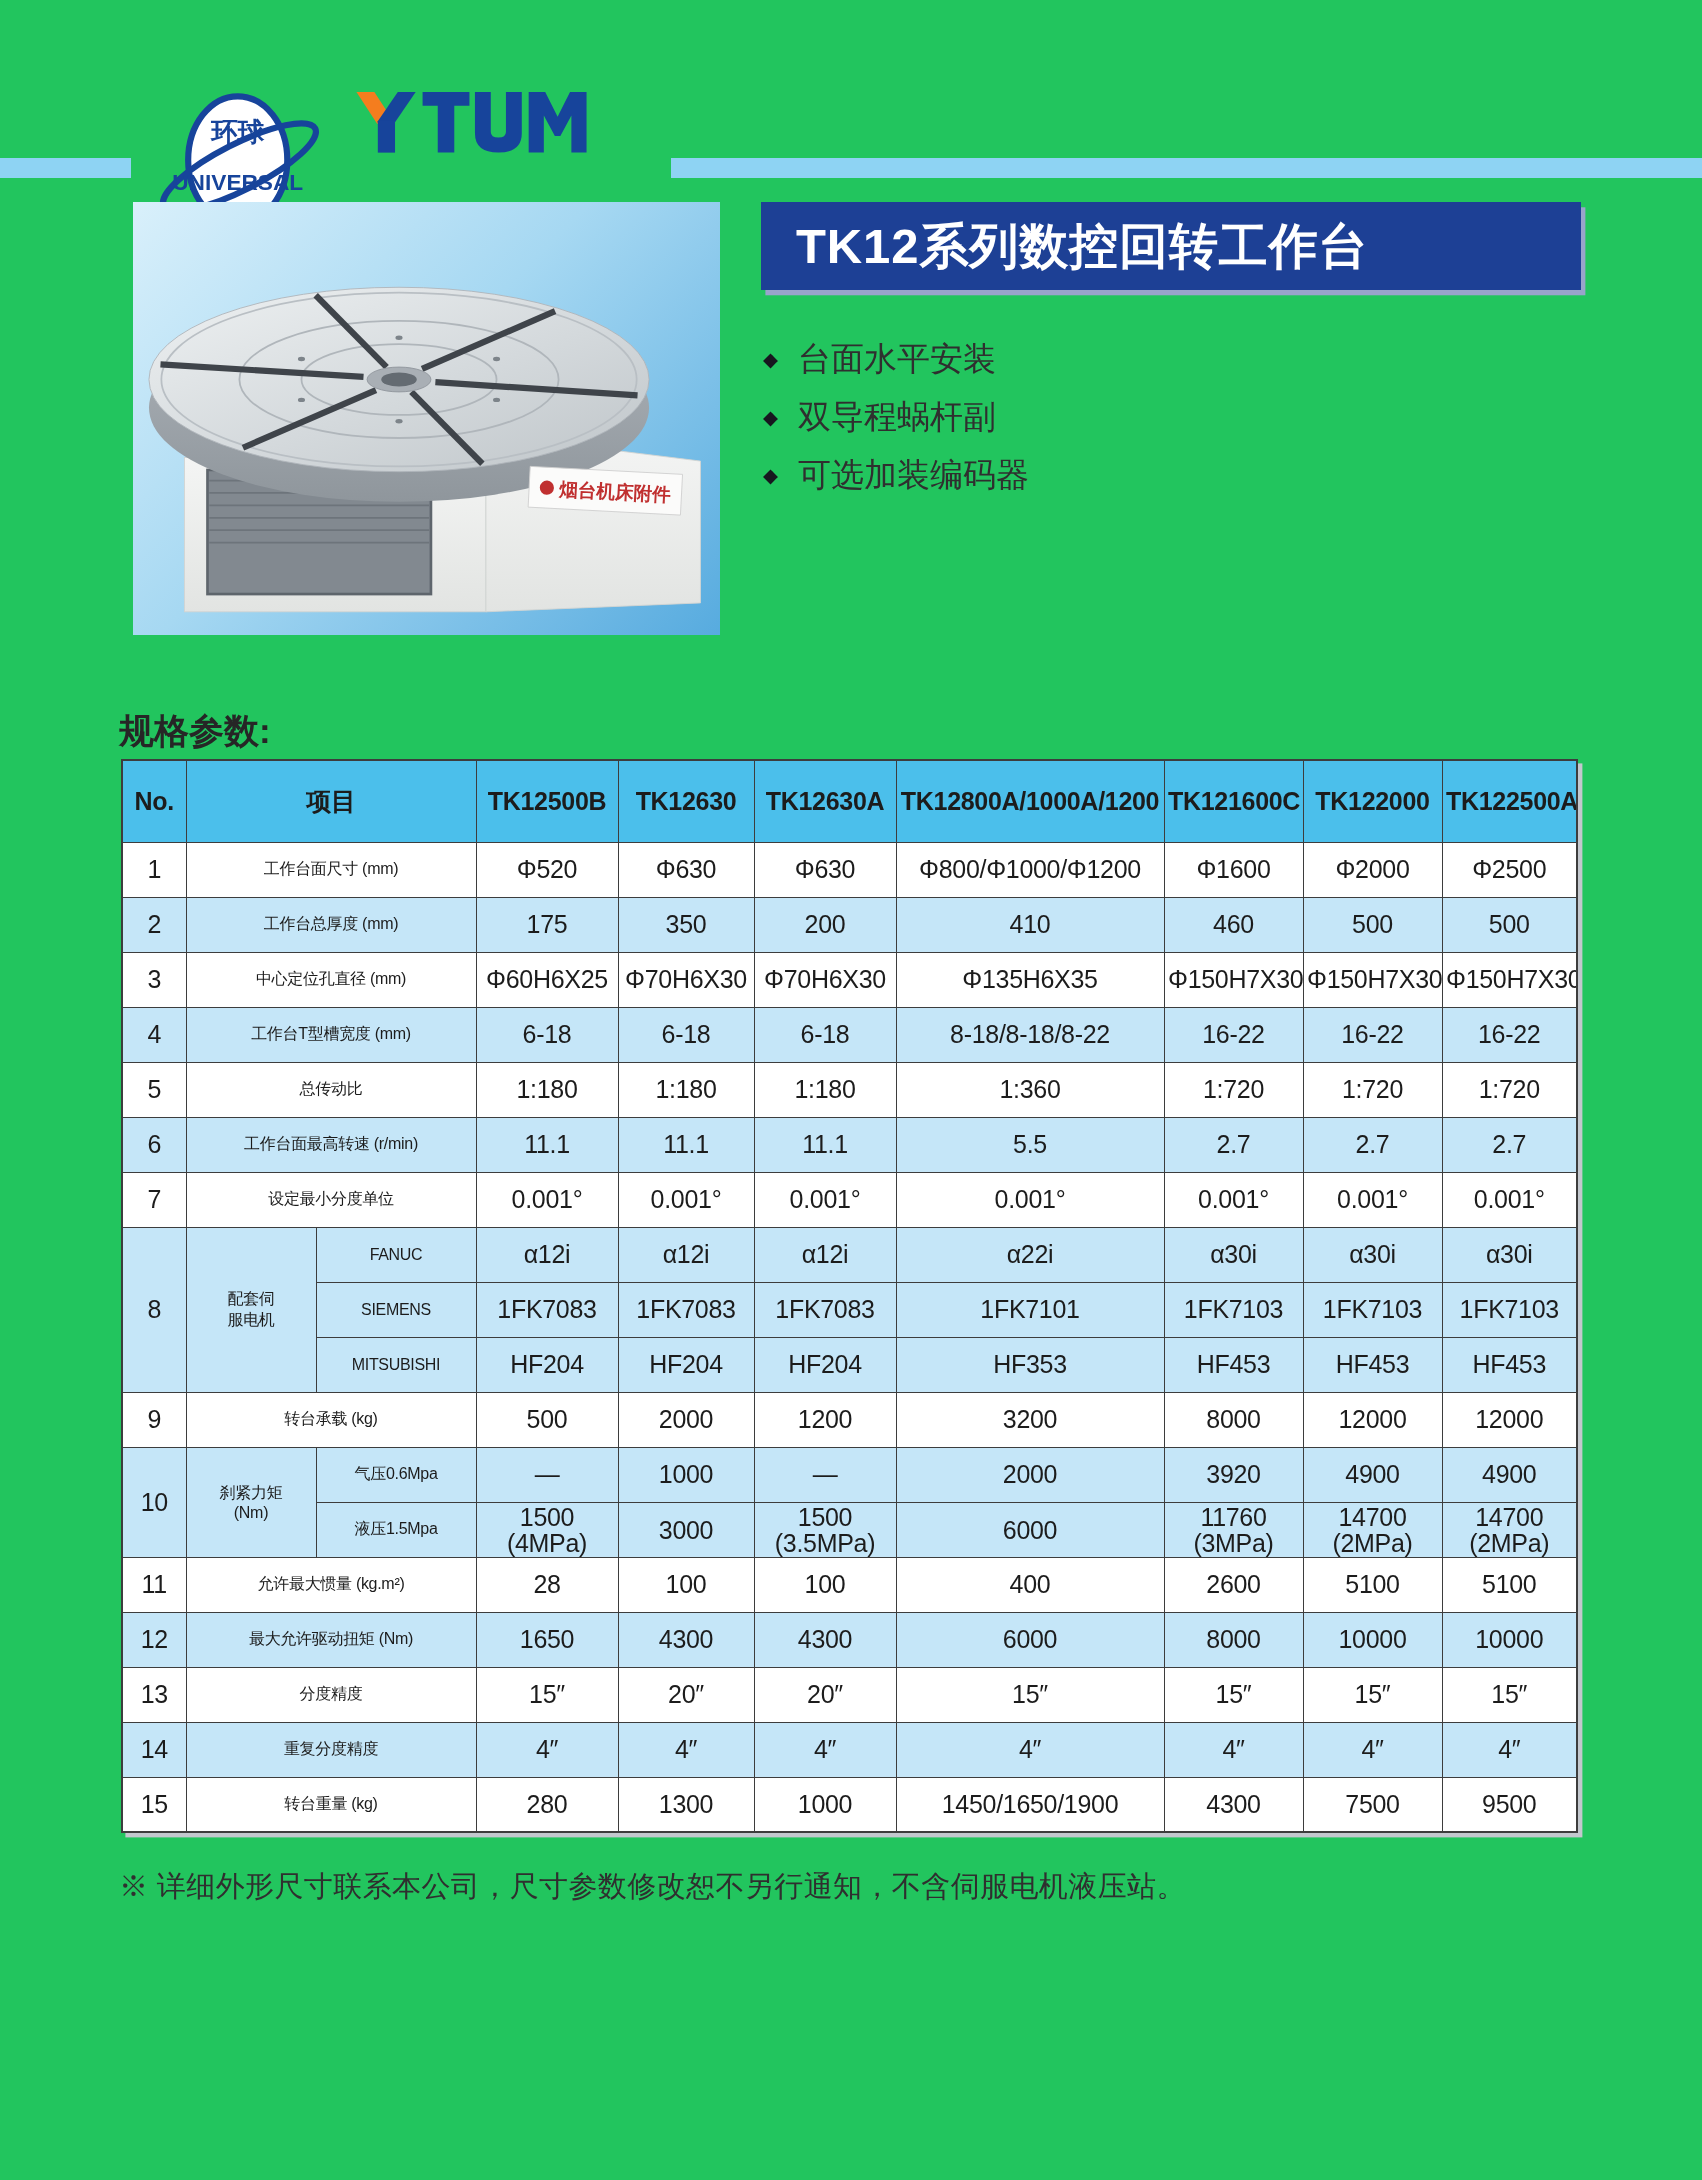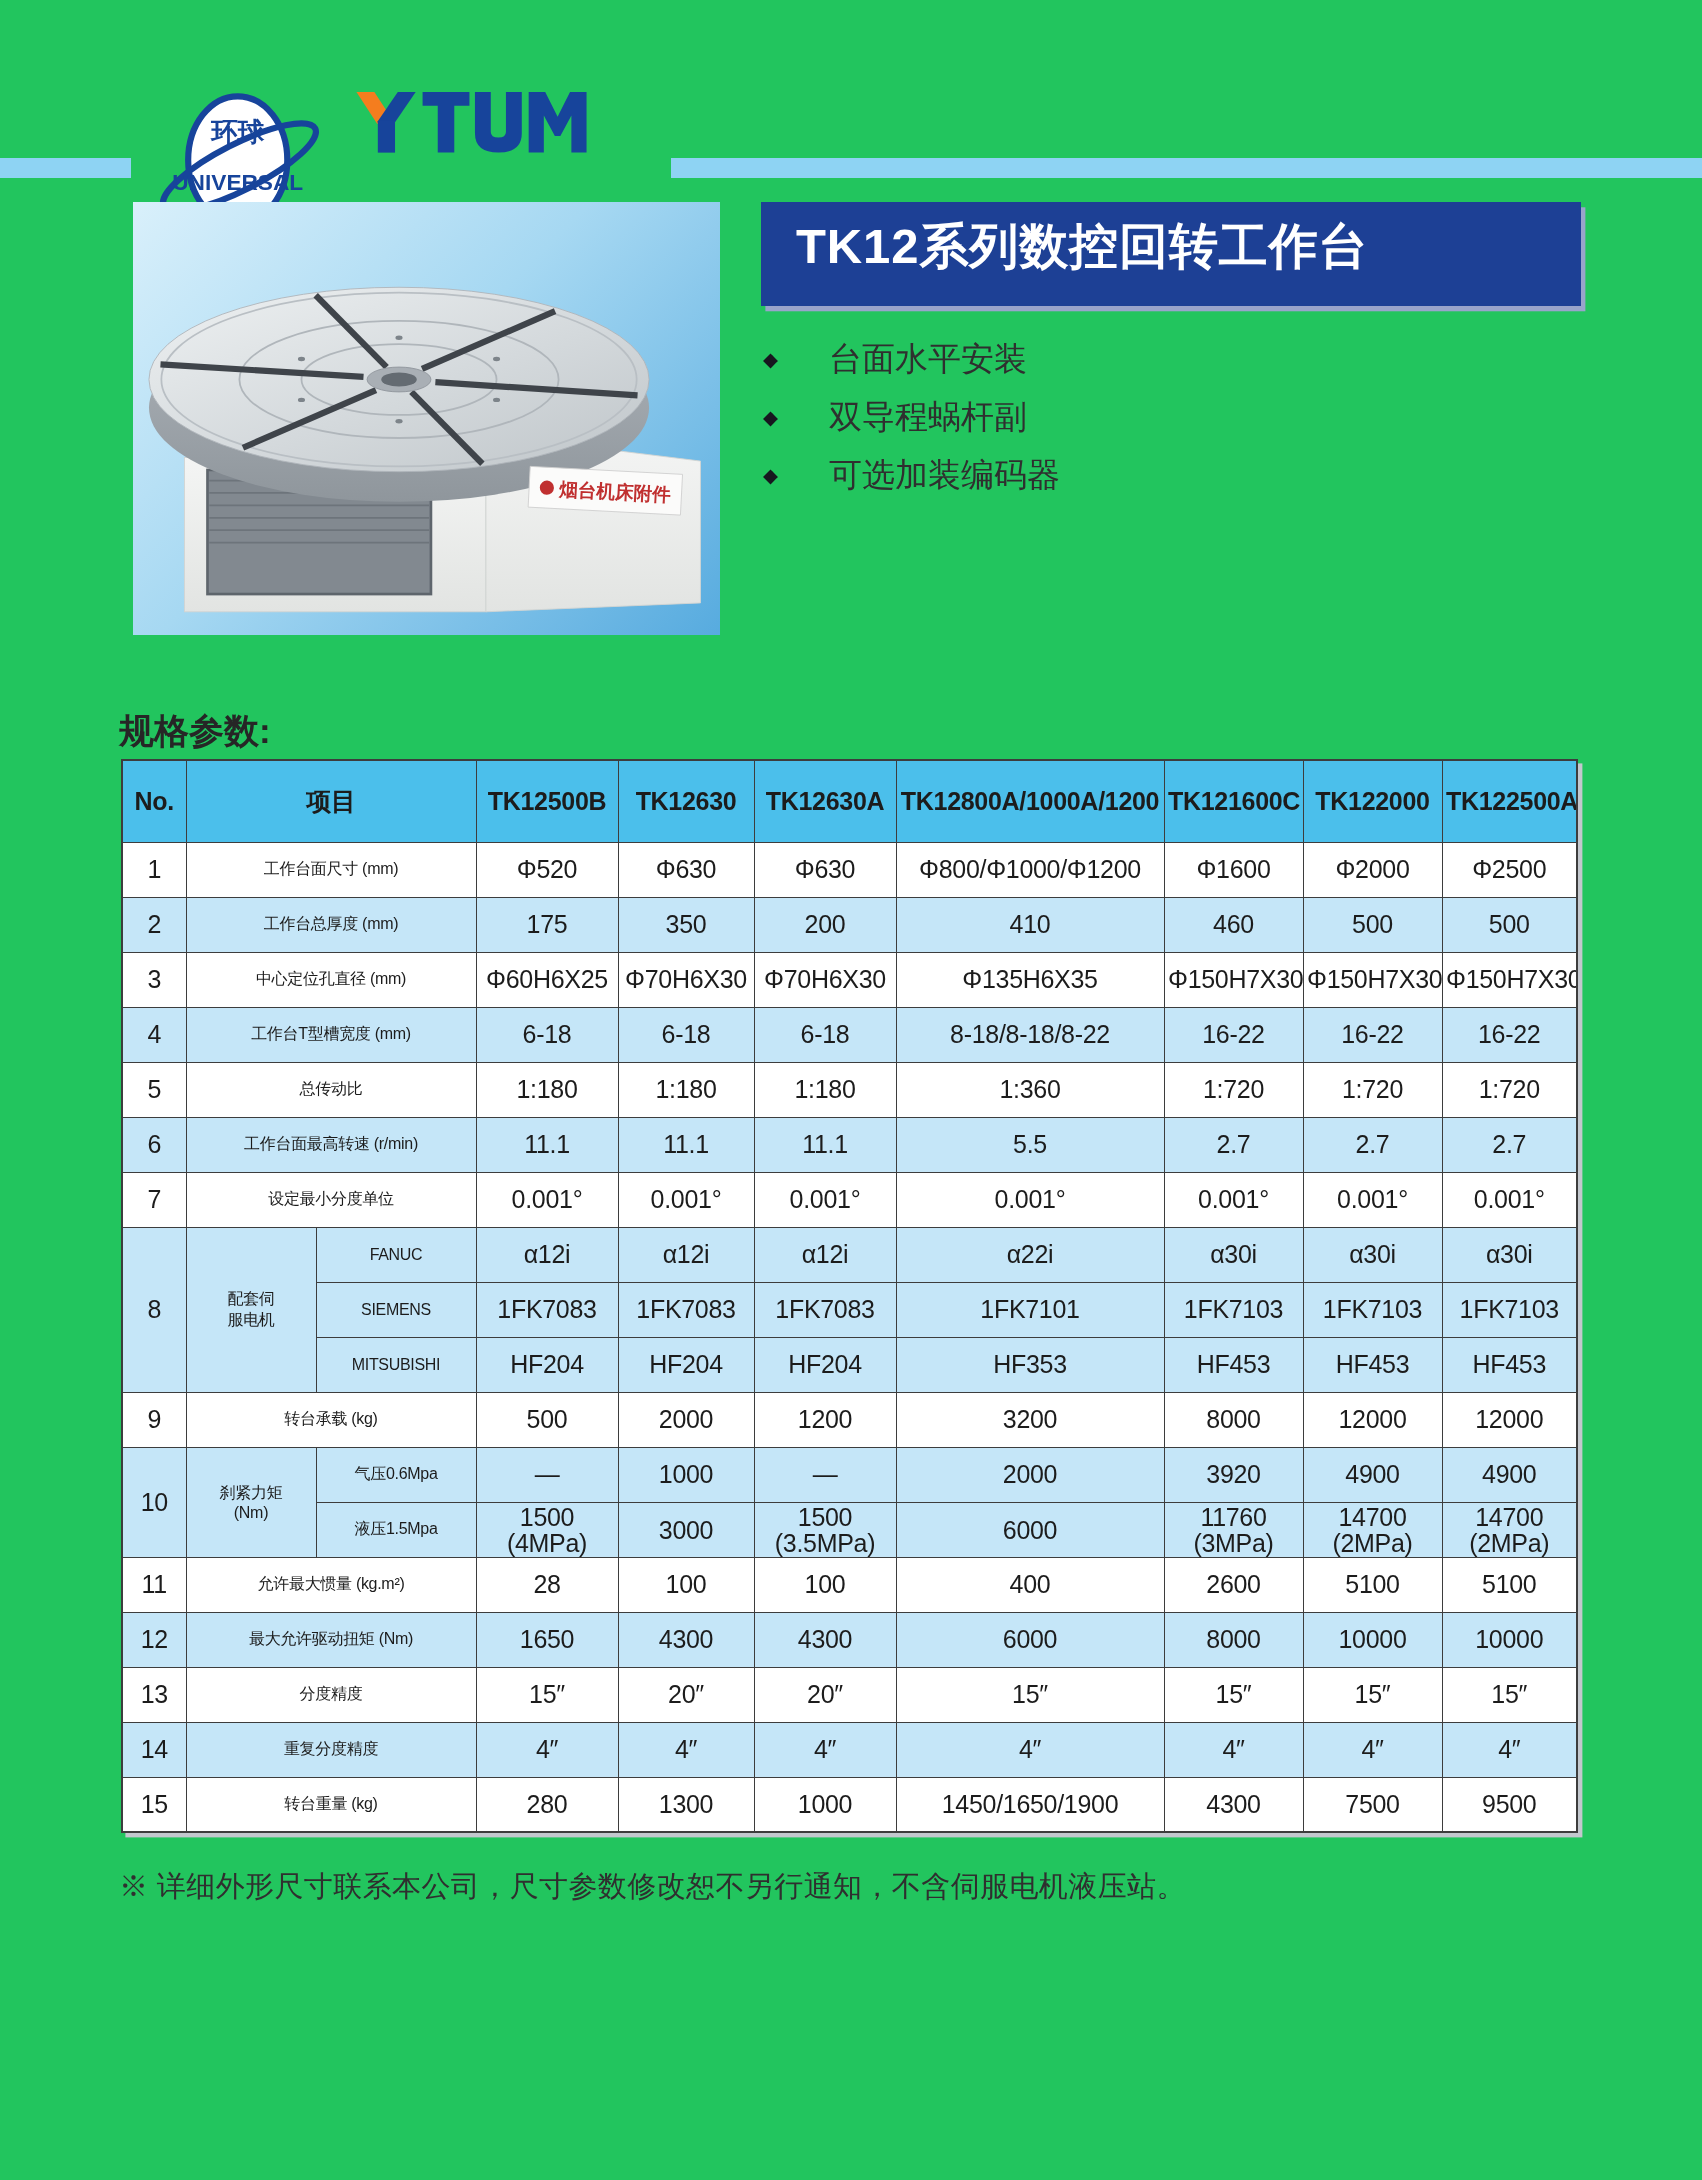--- a/index.html
+++ b/index.html
@@ -9,26 +9,26 @@
   
   .accent-bar{position:absolute;height:19.5px;background:#8ed3f3;}
   #bar-left{left:0;top:158px;width:131px;}
   #bar-right{left:671px;top:158px;width:1031px;}
   #globe-logo{position:absolute;left:151px;top:82px;width:177px;height:164px;}
   #ytum-logo{position:absolute;left:321px;top:92px;width:301px;height:62px;}
 
   
   #product-photo{position:absolute;left:133px;top:202px;width:587px;height:433px;
        background:linear-gradient(135deg,#d9f0fb 0%,#a6d8f2 45%,#57abdf 100%);}
-  #title-banner{position:absolute;left:761px;top:202px;width:820px;height:104px;
+  #title-banner{position:absolute;left:761px;top:202px;width:820px;height:88px;
        background:#1d4095;box-shadow:4.4px 5.3px 0 #99a4cb;}
   #title-banner .t{color:#ffffff;font-size:49px;font-weight:800;line-height:88px;
        padding-left:35px;letter-spacing:0.9px;white-space:nowrap;}
   #feature-list{position:absolute;left:763px;top:330px;width:621px;}
-  .feature{display:flex;align-items:center;height:58px;font-size:33px;color:#2f2f2f;gap:31px;}
+  .feature{display:flex;align-items:center;height:58px;font-size:33px;color:#2f2f2f;}
   .bullet-diamond{width:35px;font-size:19.5px;color:#17171f;}
   .bullet-diamond::before{content:"◆";}
 
   
   #specs-heading{position:absolute;left:119px;top:708px;font-size:35px;font-weight:600;color:#262626;}
   #spec-table{position:absolute;left:121px;top:759px;border-collapse:collapse;table-layout:fixed;
        width:1454px;box-shadow:4.4px 4.4px 0 #c3c8ce;background:#ffffff;}
   #spec-table td,#spec-table th{border:1.8px solid #3d3d3d;text-align:center;vertical-align:middle;
        padding:0 3.5px;font-size:25px;font-weight:400;color:#1c1c1c;letter-spacing:-0.3px;
        white-space:pre-line;overflow:hidden;}

